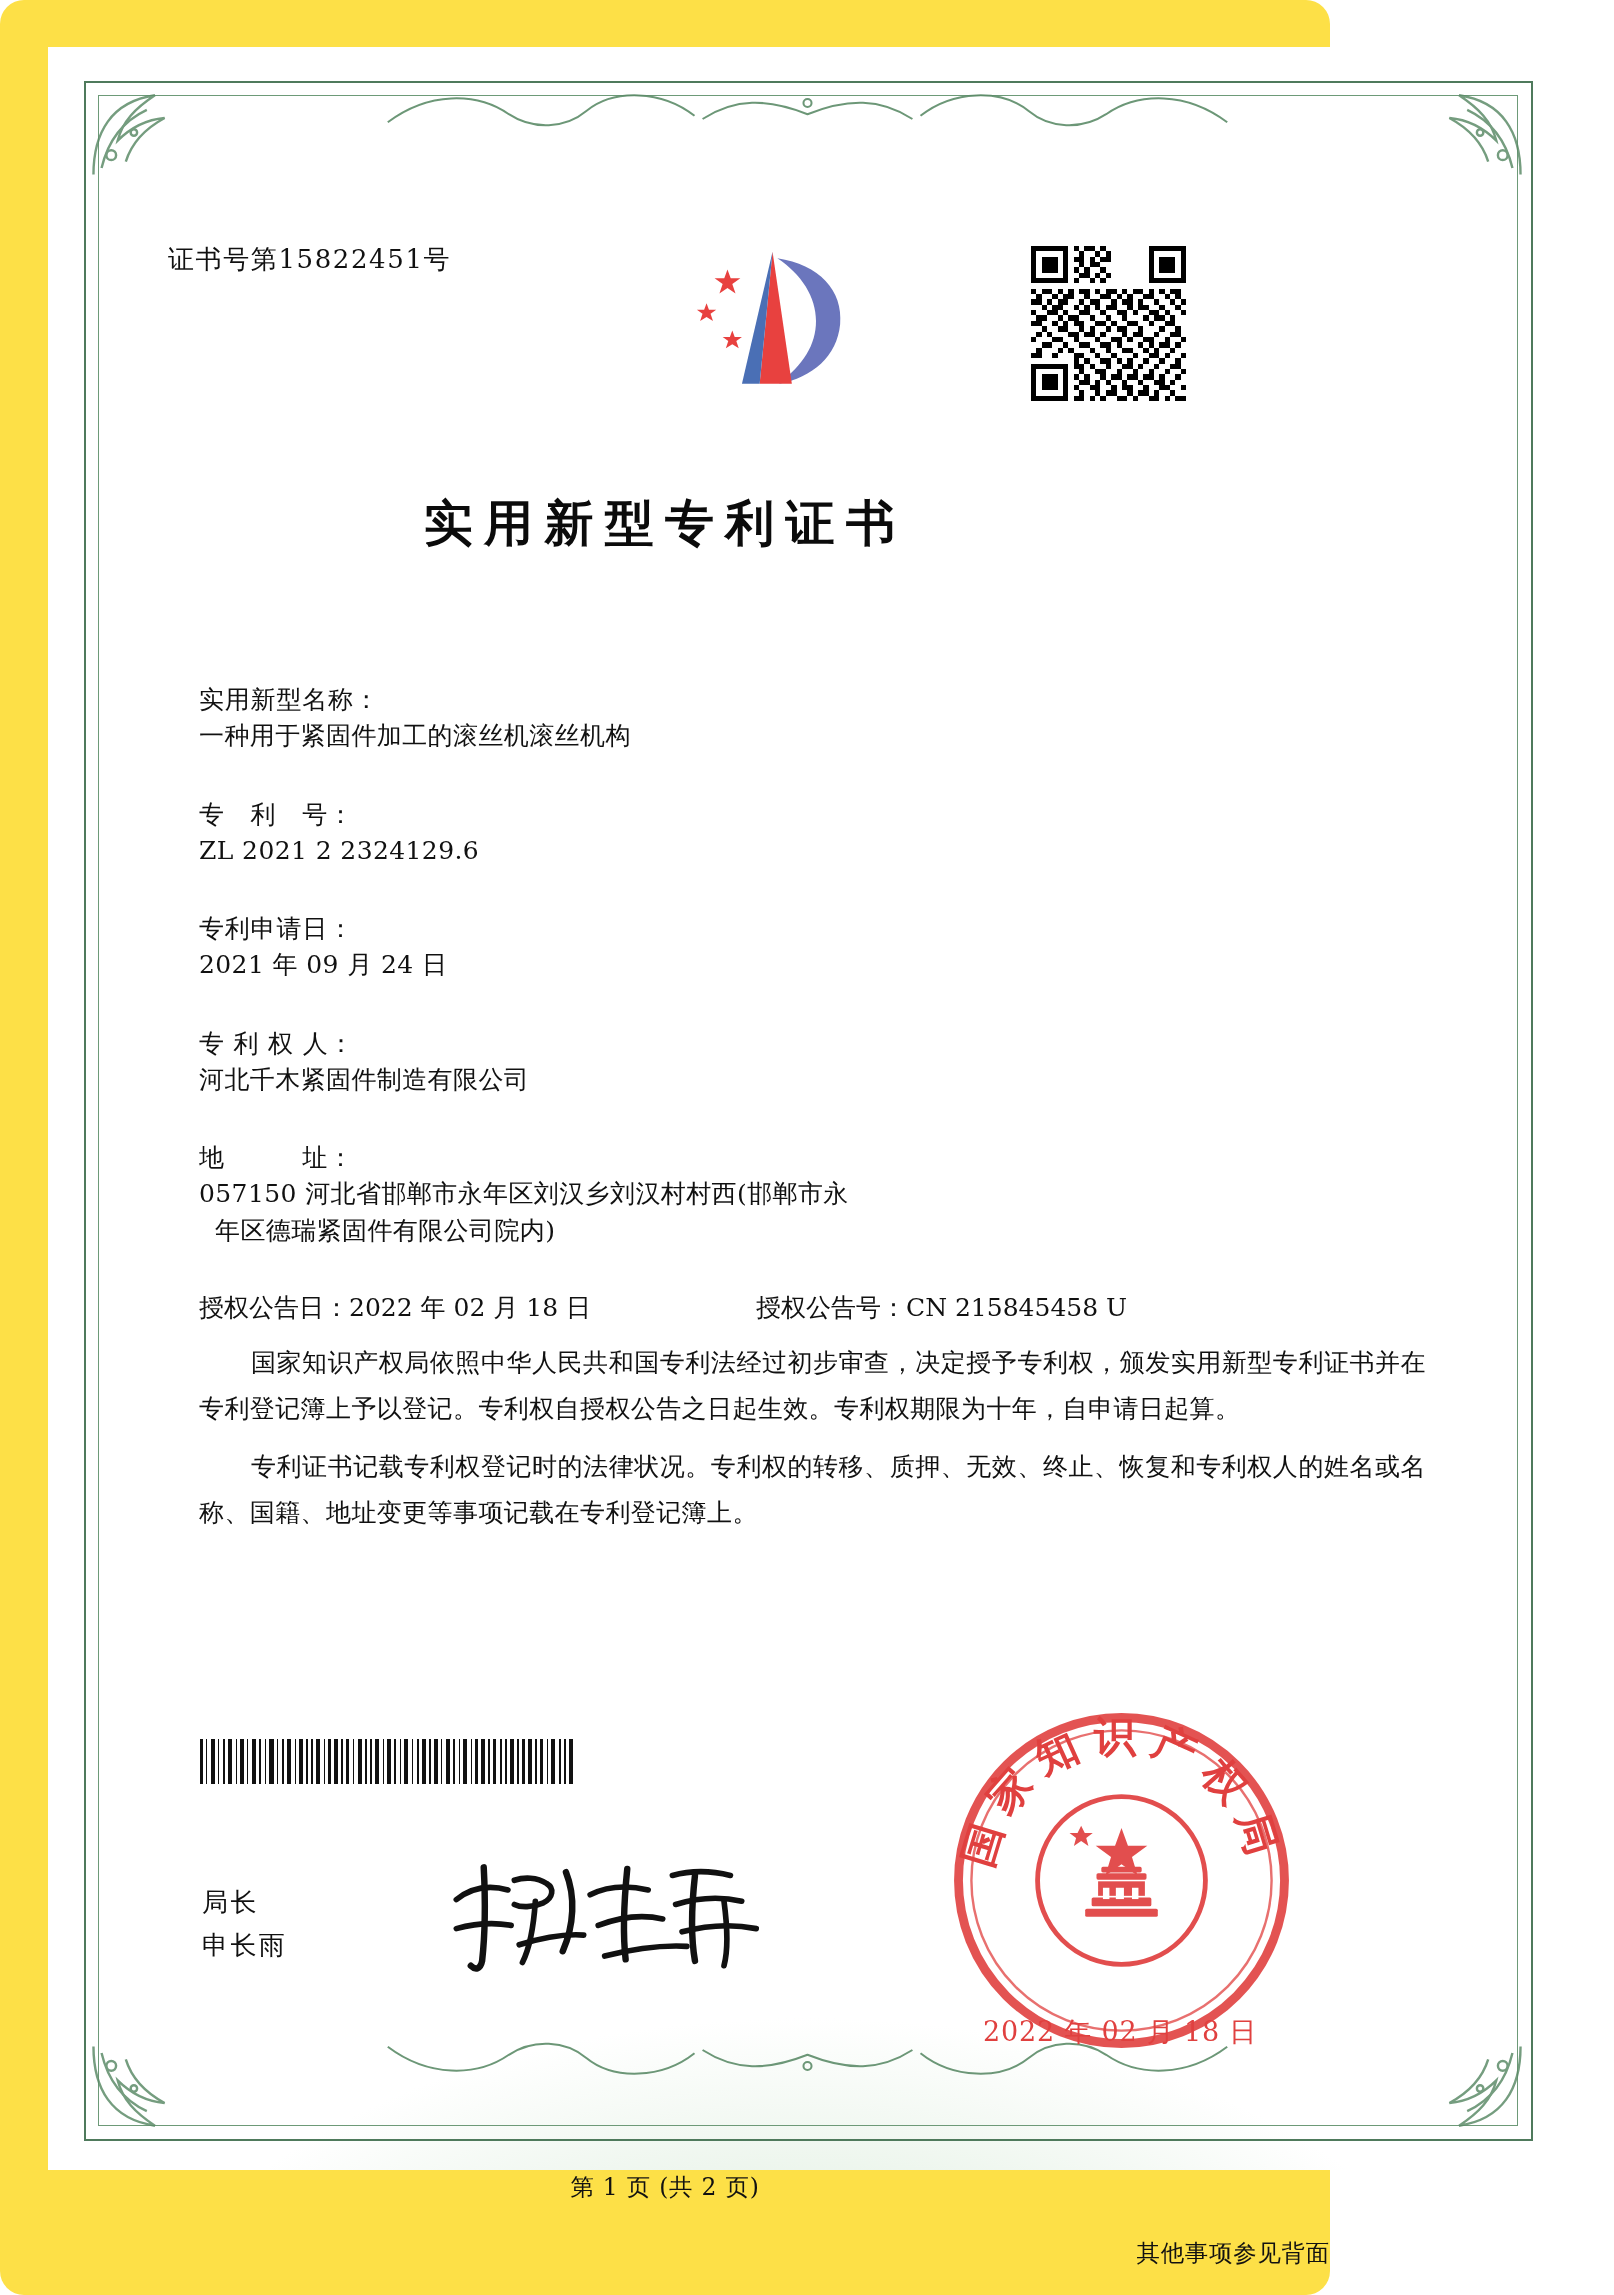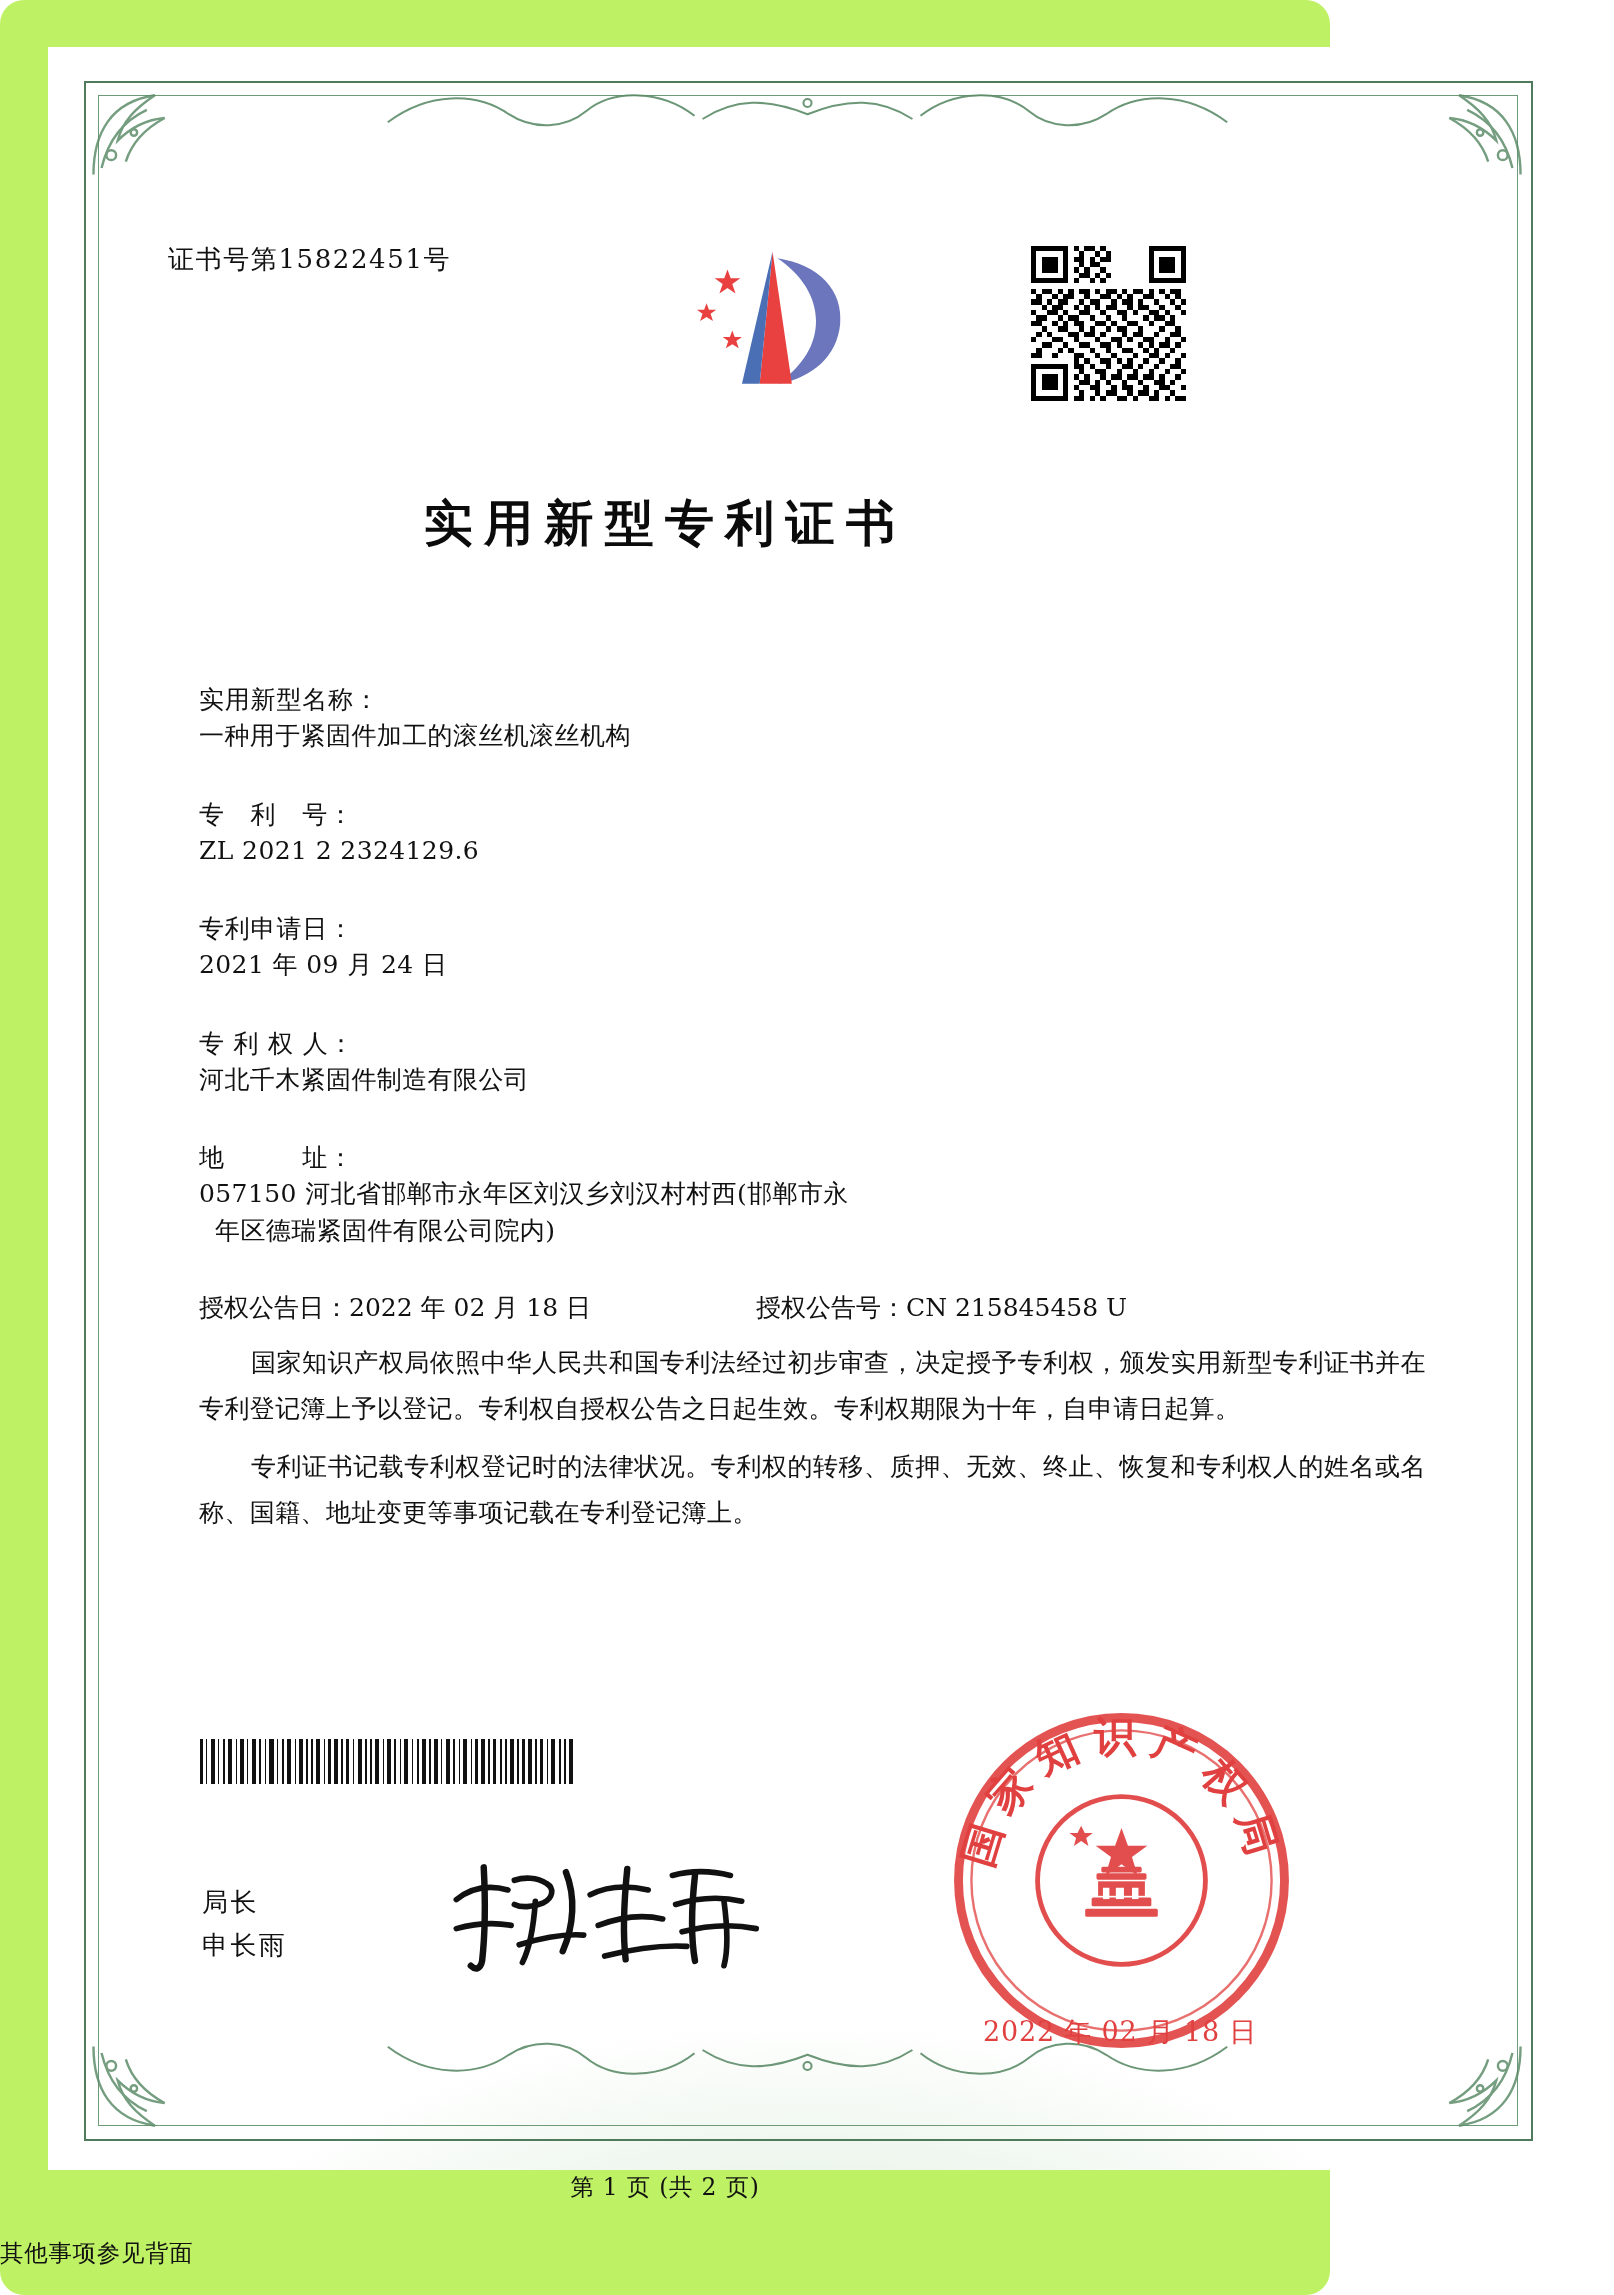--- a/index.html
+++ b/index.html
@@ -11,21 +11,21 @@
     width: 1614px;
     height: 2295px;
     font-family: "DejaVu Serif", "Liberation Serif", serif;
     overflow: hidden;
   }
 
   .page {
     position: relative;
     width: 1330px;
     height: 2295px;
-    background: #bef264;
+    background: #fde047;
     box-sizing: border-box;
     border-radius: 24px;
   }
 
   
   .cert-bg {
     position: absolute;
     left: 48px;
     top: 47px;
     width: 1517px;
@@ -232,21 +232,21 @@
     top: 2171px;
     text-align: center;
     font-size: 23.4px;
     color: #111;
     letter-spacing: 0.8px;
   }
   .back-note {
     position: absolute;
     left: 0; right: 0;
     top: 2237px;
-    text-align: left;
+    text-align: right;
     font-size: 23.4px;
     color: #111;
     letter-spacing: 0.8px;
   }
 </style>
 </head>
 <body>
 
 <div class="page">
 

